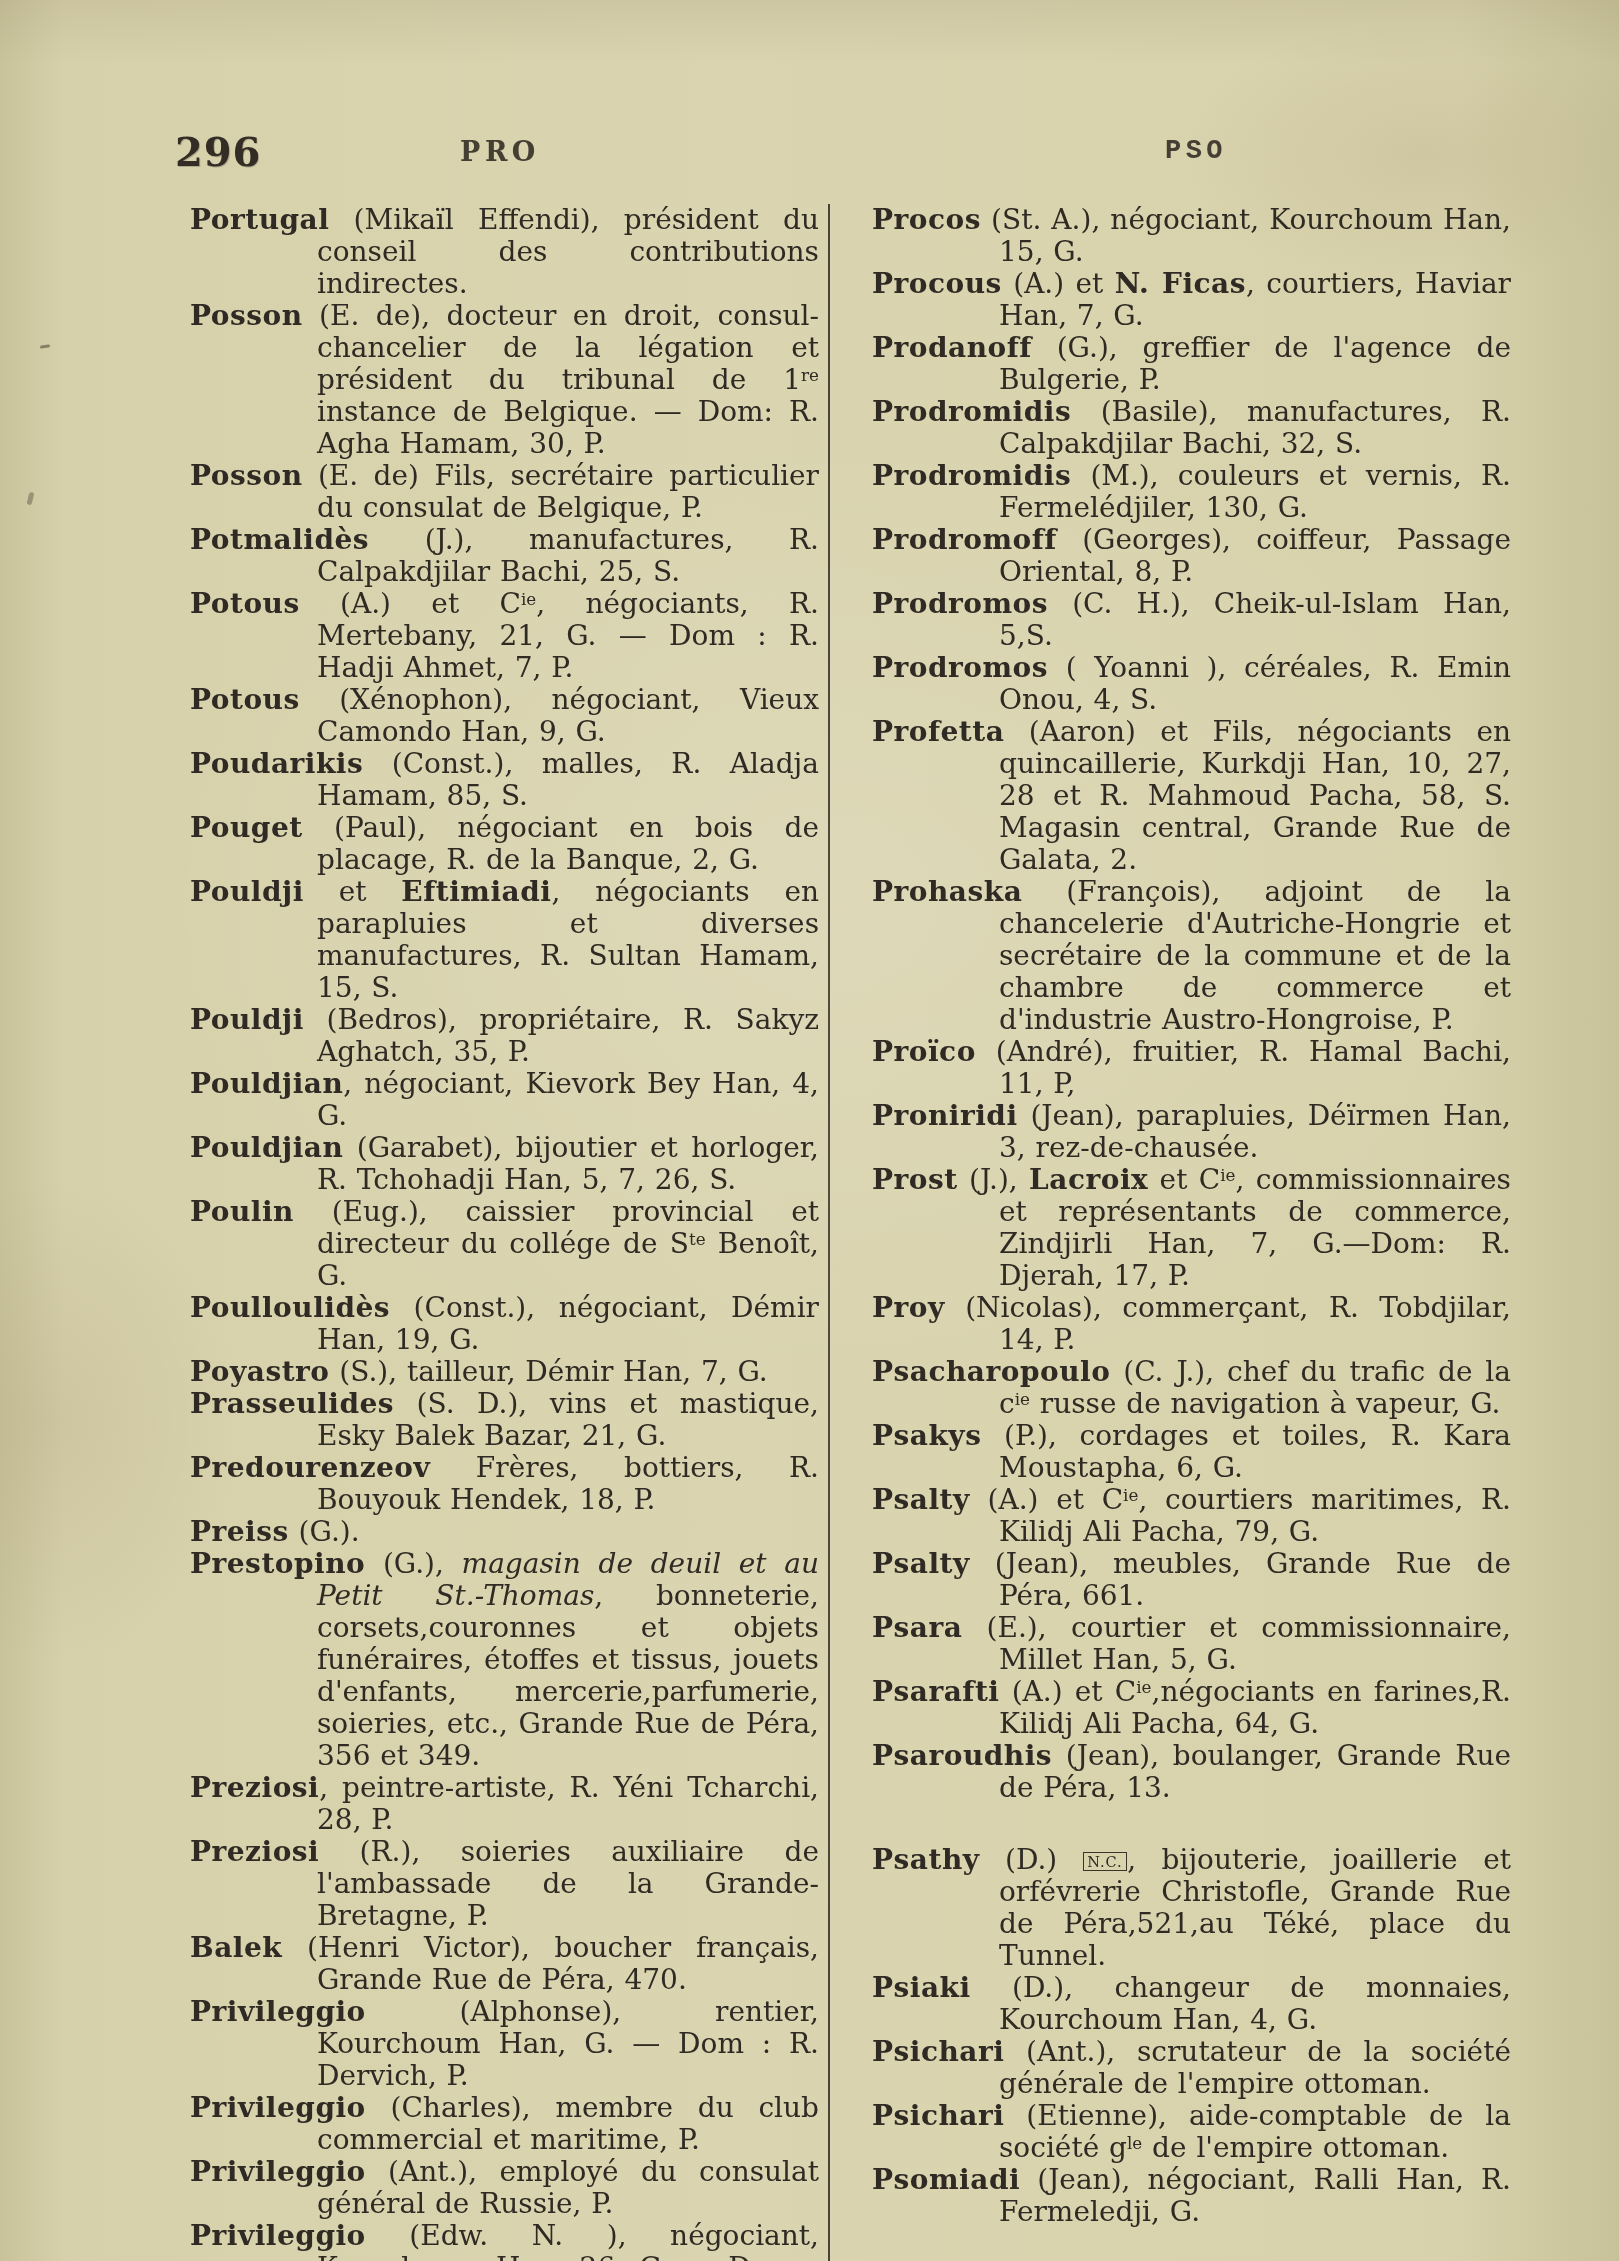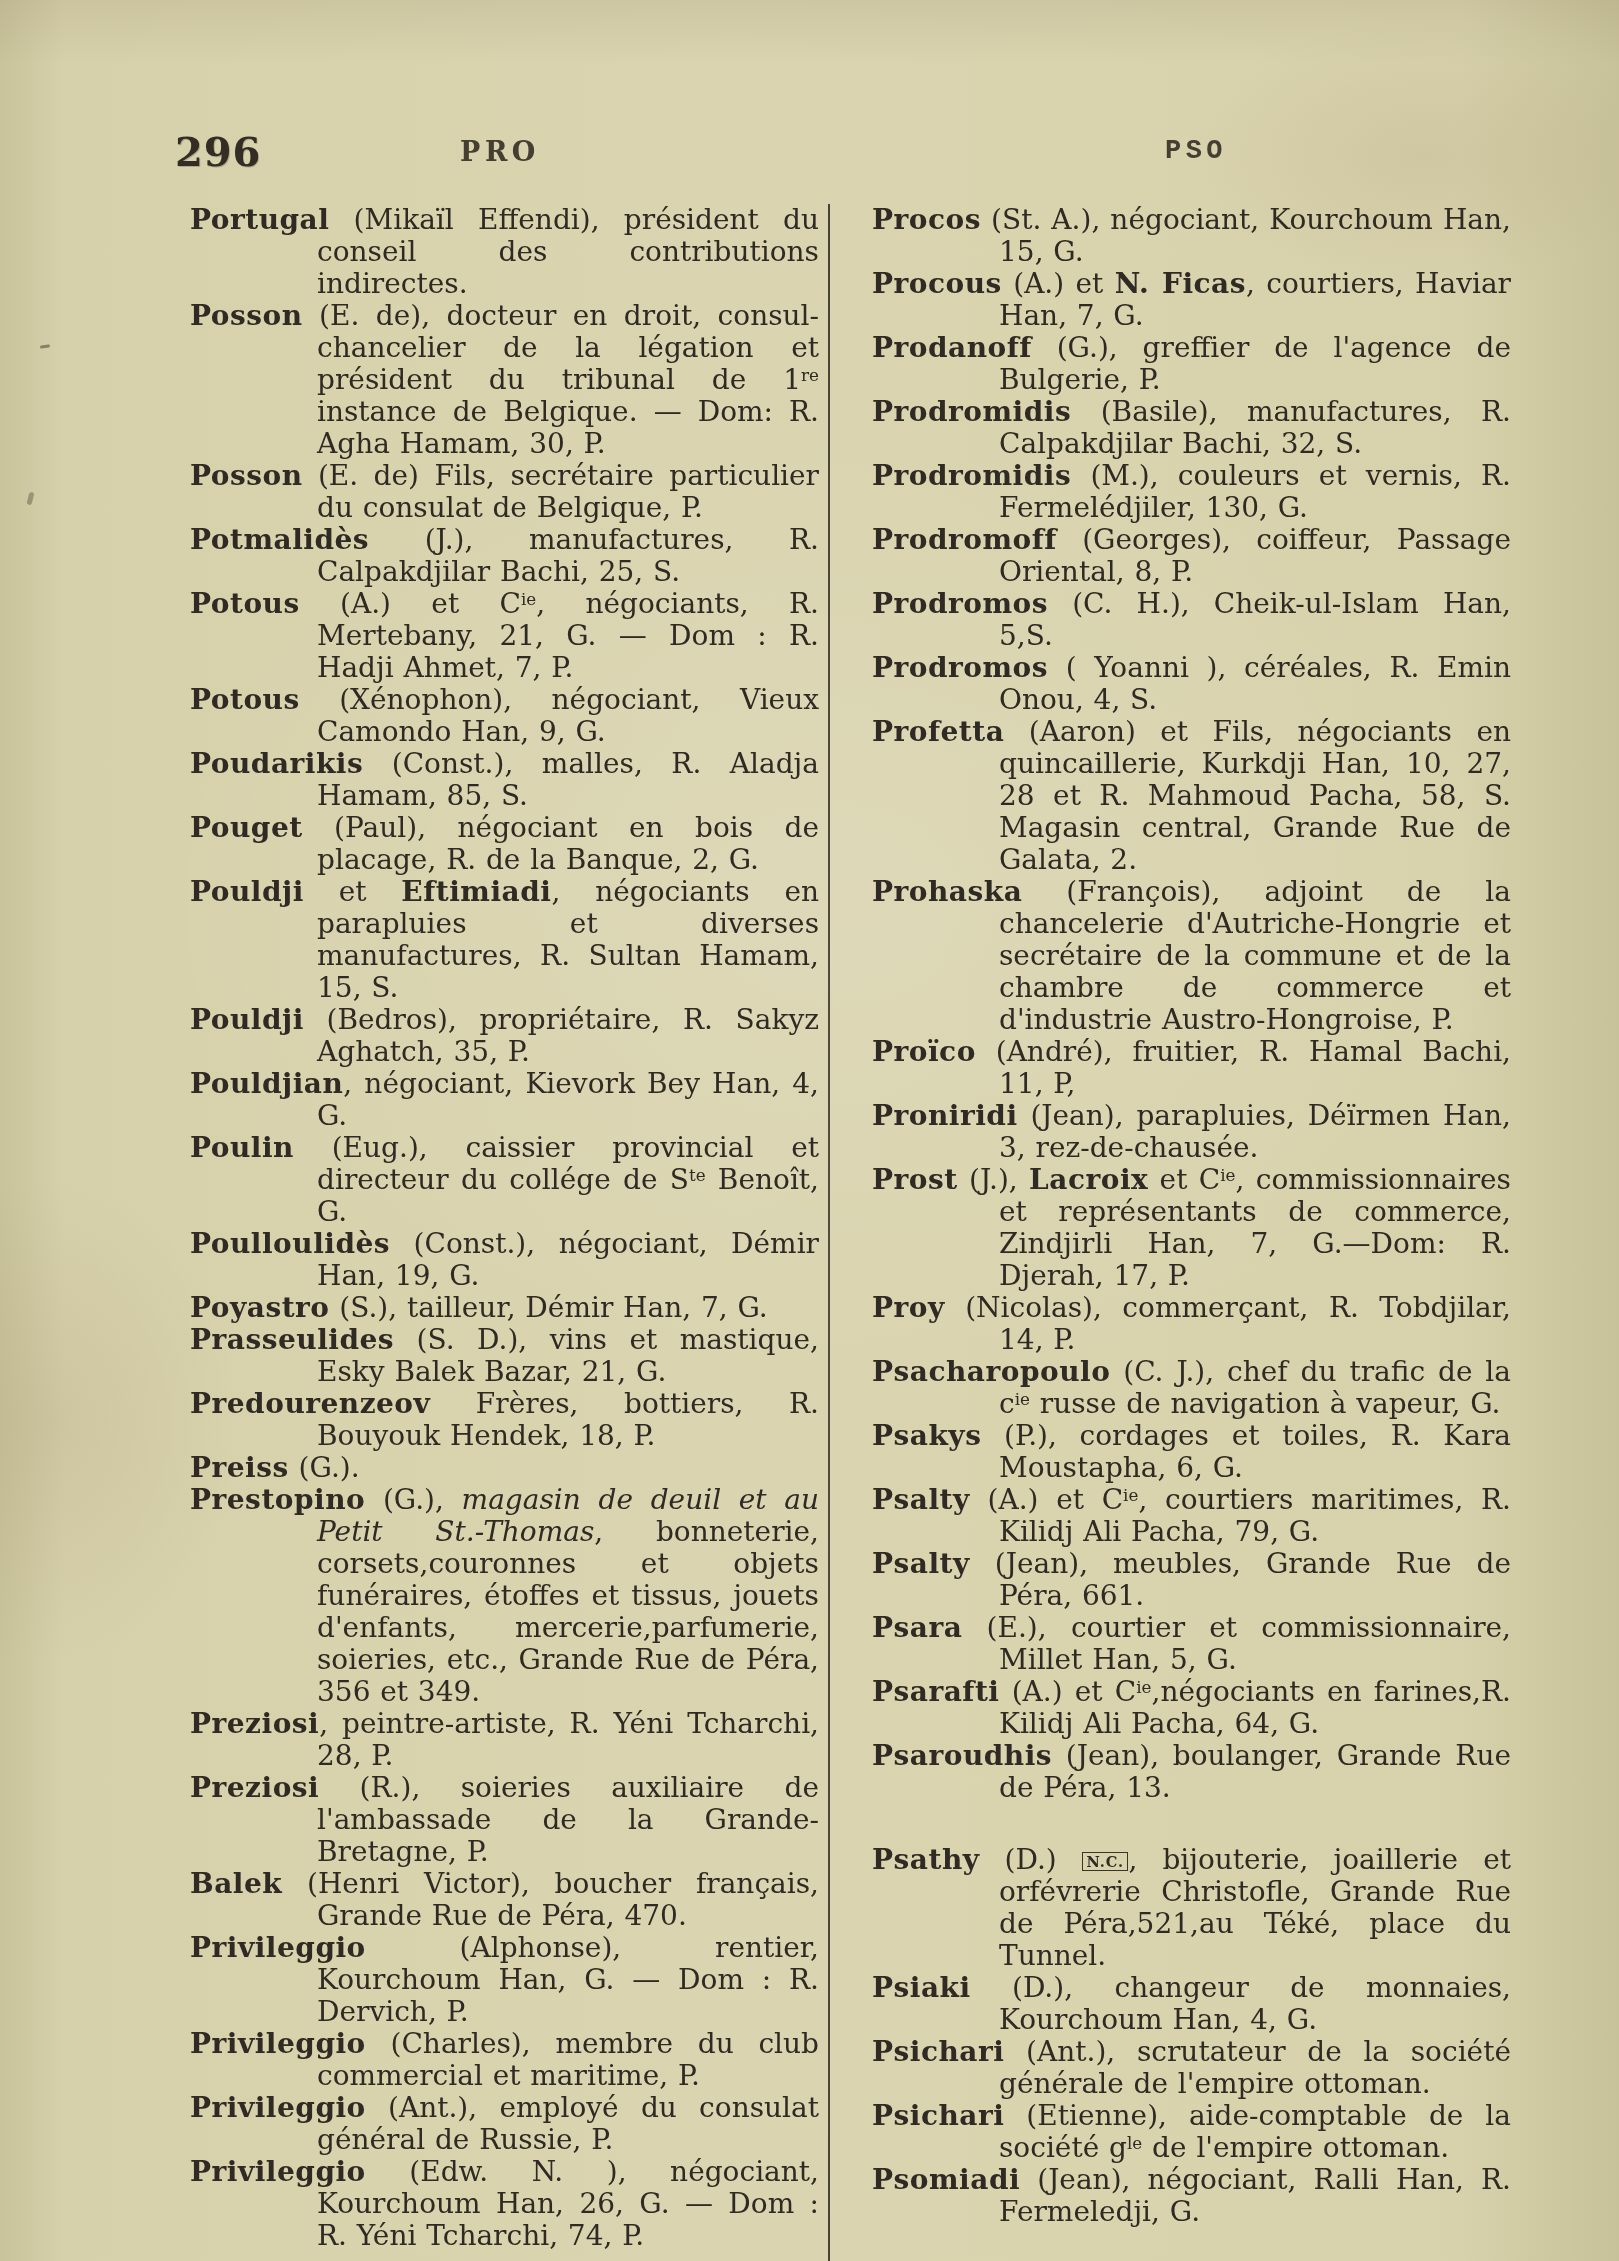--- a/index.html
+++ b/index.html
@@ -53,21 +53,21 @@
   .entry .b{font-weight:bold; letter-spacing:0.5px;}
   .entry .i{font-style:italic;}
   .entry .sup{font-size:0.60em; vertical-align:0.45em; line-height:0;}
   .entry .box{
     display:inline-block; text-indent:0;
     border:1.8px solid #3a342b;
     font-size:0.52em; line-height:1.05;
     padding:0.5px 3.6px 1.4px 3.6px;
     letter-spacing:0.9px;
     vertical-align:0.20em;
-    font-weight:bold;
+    font-weight:normal;
     margin-top:48px;
   }
   
   .speck{position:absolute; background:#4a4334; border-radius:50%; opacity:0.55;}
   .speck.s1{left:40px;  top:345px;  width:10px; height:3.2px;  border-radius:1.8px; transform:rotate(-8deg);}
   .speck.s2{left:28px;  top:492px; width:4.5px; height:12.7px; border-radius:2.7px; transform:rotate(14deg); opacity:0.4;}
   .speck.s4{left:1451px;top:533px; width:4.1px;  height:4.1px;  opacity:0.3;}
 </style>
 </head>
 <body>
@@ -85,20 +85,21 @@
       <p class="entry"><span class="b">Posson</span><span> (E. de), docteur en droit, consul-chancelier de la légation et président du tribunal de 1</span><span class="sup">re</span><span> instance de Belgique. — Dom: R. Agha Hamam, 30, P.</span></p>
       <p class="entry"><span class="b">Posson</span><span> (E. de) Fils, secrétaire particulier du consulat de Belgique, P.</span></p>
       <p class="entry"><span class="b">Potmalidès</span><span> (J.), manufactures, R. Calpakdjilar Bachi, 25, S.</span></p>
       <p class="entry"><span class="b">Potous</span><span> (A.) et C</span><span class="sup">ie</span><span>, négociants, R. Mertebany, 21, G. — Dom : R. Hadji Ahmet, 7, P.</span></p>
       <p class="entry"><span class="b">Potous</span><span> (Xénophon), négociant, Vieux Camondo Han, 9, G.</span></p>
       <p class="entry"><span class="b">Poudarikis</span><span> (Const.), malles, R. Aladja Hamam, 85, S.</span></p>
       <p class="entry"><span class="b">Pouget</span><span> (Paul), négociant en bois de placage, R. de la Banque, 2, G.</span></p>
       <p class="entry"><span class="b">Pouldji</span><span> et </span><span class="b">Eftimiadi</span><span>, négociants en parapluies et diverses manufactures, R. Sultan Hamam, 15, S.</span></p>
       <p class="entry"><span class="b">Pouldji</span><span> (Bedros), propriétaire, R. Sakyz Aghatch, 35, P.</span></p>
       <p class="entry"><span class="b">Pouldjian</span><span>, négociant, Kievork Bey Han, 4, G.</span></p>
+      <p class="entry"><span class="b">Pouldjian</span><span> (Garabet), bijoutier et horloger, R. Tchohadji Han, 5, 7, 26, S.</span></p>
       <p class="entry"><span class="b">Poulin</span><span> (Eug.), caissier provincial et directeur du collége de S</span><span class="sup">te</span><span> Benoît, G.</span></p>
       <p class="entry"><span class="b">Poulloulidès</span><span> (Const.), négociant, Démir Han, 19, G.</span></p>
       <p class="entry"><span class="b">Poyastro</span><span> (S.), tailleur, Démir Han, 7, G.</span></p>
       <p class="entry"><span class="b">Prasseulides</span><span> (S. D.), vins et mastique, Esky Balek Bazar, 21, G.</span></p>
       <p class="entry"><span class="b">Predourenzeov</span><span> Frères, bottiers, R. Bouyouk Hendek, 18, P.</span></p>
       <p class="entry"><span class="b">Preiss</span><span> (G.).</span></p>
       <p class="entry"><span class="b">Prestopino</span><span> (G.), </span><span class="i">magasin de deuil et au Petit St.-Thomas</span><span>, bonneterie, corsets,couronnes et objets funéraires, étoffes et tissus, jouets d'enfants, mercerie,parfumerie, soieries, etc., Grande Rue de Péra, 356 et 349.</span></p>
       <p class="entry"><span class="b">Preziosi</span><span>, peintre-artiste, R. Yéni Tcharchi, 28, P.</span></p>
       <p class="entry"><span class="b">Preziosi</span><span> (R.), soieries auxiliaire de l'ambassade de la Grande-Bretagne, P.</span></p>
       <p class="entry"><span class="b">Balek</span><span> (Henri Victor), boucher français, Grande Rue de Péra, 470.</span></p>

